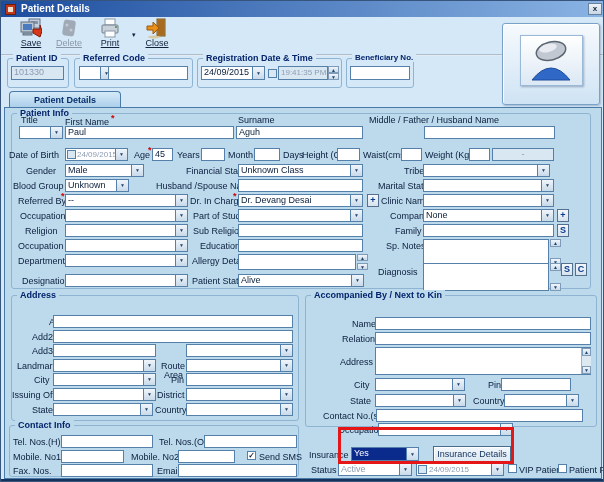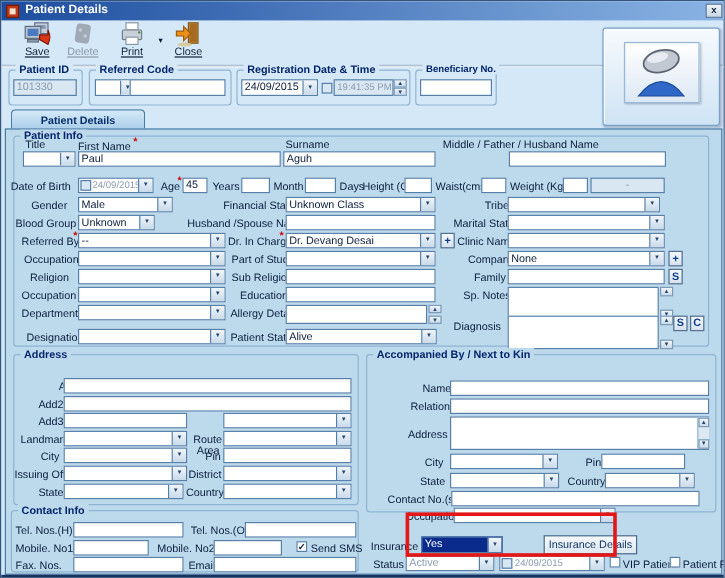--- a/index.html
+++ b/index.html
@@ -43,21 +43,21 @@
       box-sizing:border-box;text-align:center;font-size:9px;line-height:11px;font-weight:bold;color:#0a3a8c;}
   .ud{position:absolute;width:11px;display:flex;flex-direction:column;justify-content:space-between;}
   .ud span{display:block;height:8px;background:linear-gradient(#f0f5fa,#c9daea);border:1px solid #7e9cba;
       box-sizing:border-box;font-size:5px;line-height:6px;text-align:center;color:#24466e;}
   .ud.tight span{height:7px;}
   .sbar{position:absolute;width:10px;display:flex;flex-direction:column;justify-content:space-between;
       background:#dce8f2;border-left:1px solid #9ab4cc;box-sizing:border-box;}
   .sbar span{display:block;height:8px;background:linear-gradient(#f0f5fa,#c9daea);border:1px solid #7e9cba;
       box-sizing:border-box;font-size:5px;line-height:6px;text-align:center;color:#24466e;}
   .btn{position:absolute;background:linear-gradient(#f2f7fb,#dde8f2);border:1px solid #4a6a8a;
-      box-shadow:inset 1px 1px 0 #ffffff;box-sizing:border-box;text-align:center;color:#10305c;font-size:9px;margin-left:20px;}
+      box-shadow:inset 1px 1px 0 #ffffff;box-sizing:border-box;text-align:center;color:#10305c;font-size:9px;}
   
   .tab{position:absolute;left:8px;top:90px;width:112px;height:17px;background:linear-gradient(#d5eaf8,#a9cde9);
       border:1px solid #4a7aa8;border-bottom:none;border-radius:4px 4px 0 0;text-align:center;font-weight:bold;
       color:#08306c;line-height:16px;box-sizing:border-box;}
   .panel{position:absolute;left:3px;top:106px;width:598px;height:372px;background:#bdd9ec;border:1px solid #4a7aa8;box-sizing:border-box;}
   
   .avbtn{position:absolute;left:501px;top:22px;width:96px;height:80px;background:linear-gradient(#f6fafd,#cfe3f4);
       border:1px solid #7aa2c8;border-radius:3px;box-shadow:inset 1px 1px 0 #fff, 1px 1px 2px rgba(20,40,80,.25);}
   .avico{position:absolute;left:17px;top:11px;width:61px;height:49px;background:linear-gradient(#ffffff,#dce8f4);
       border:1px solid #9ab8d8;box-shadow:1px 1px 2px rgba(0,20,60,.3);}

